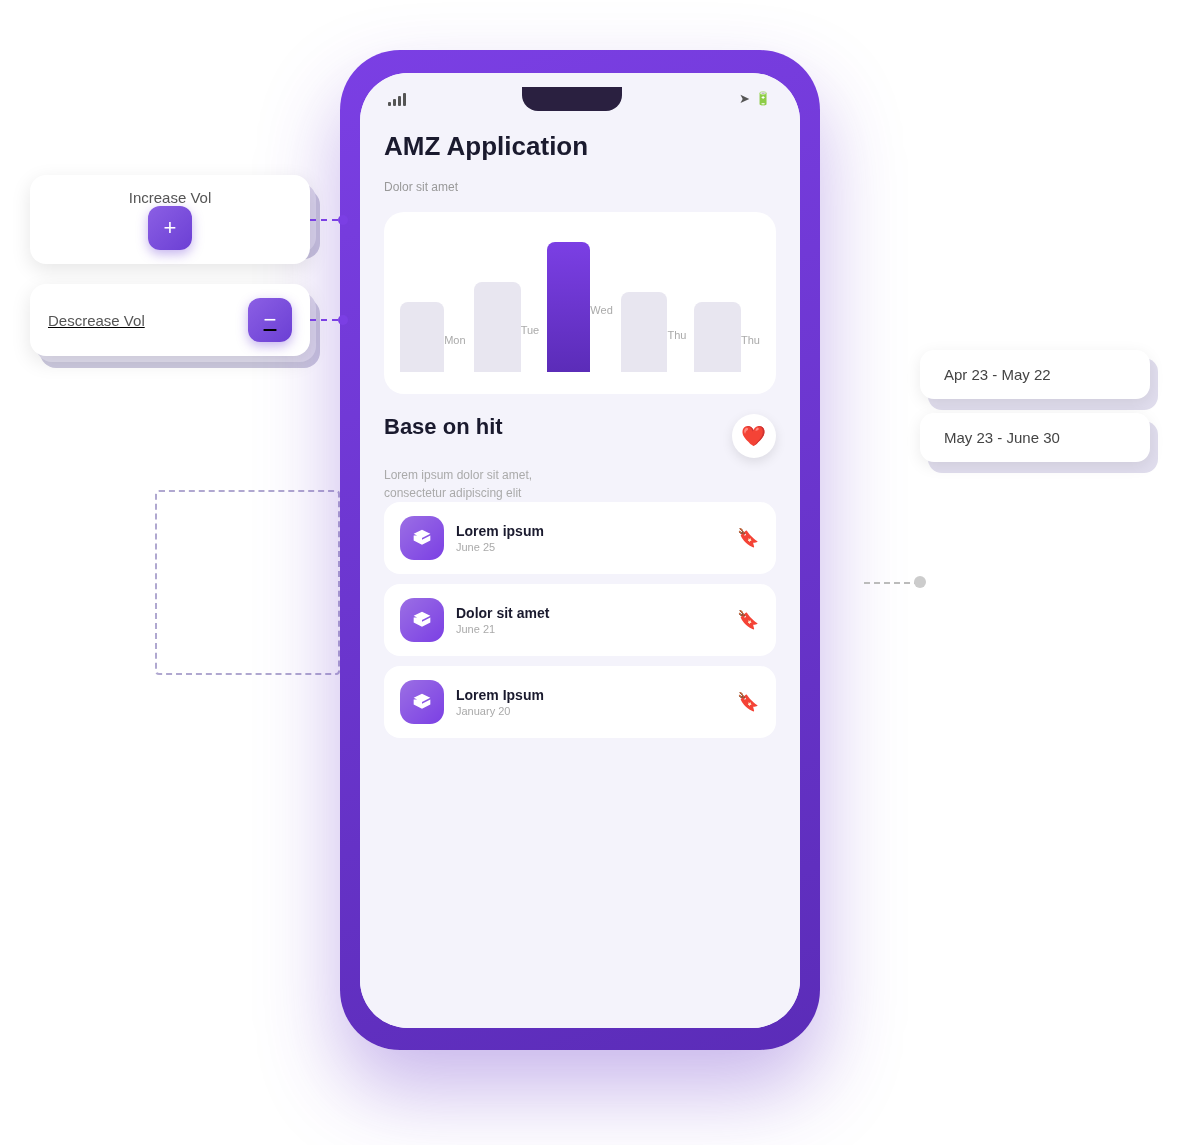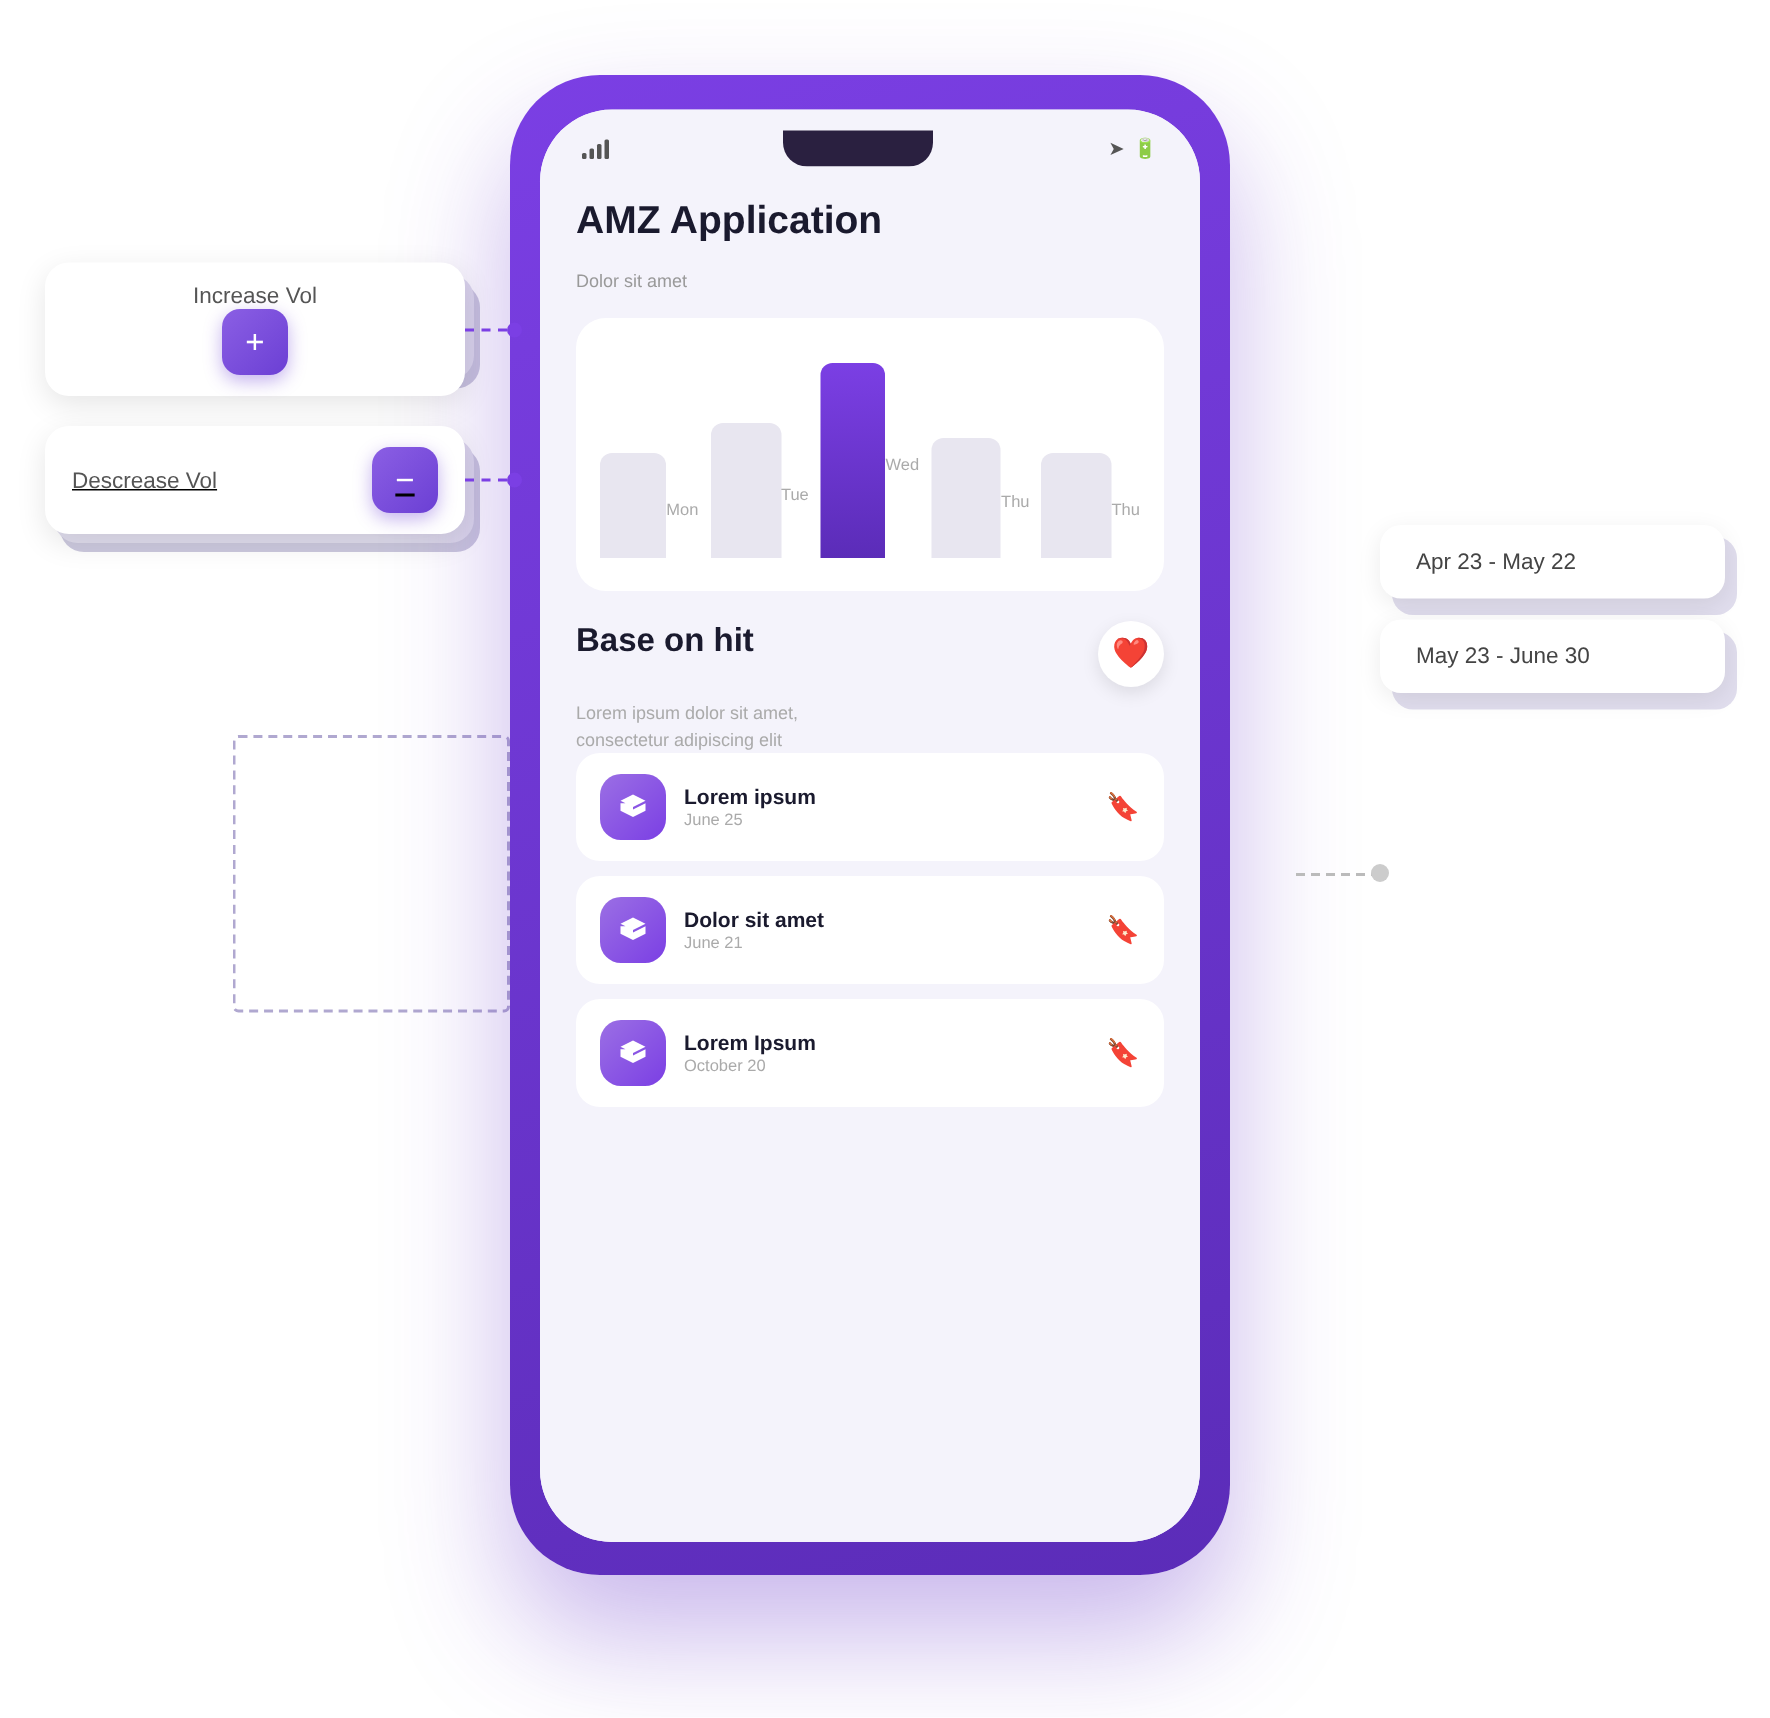--- a/index.html
+++ b/index.html
@@ -404,21 +404,21 @@
       </div>
 
       <div class="list-item">
         <div class="item-icon">
           <svg width="20" height="20" viewBox="0 0 24 24" fill="white">
               <path d="M12 2L2 7l10 5 10-5-10-5zm0 7L2 9v6l10 5 10-5V9l-10 5z"></path>
             </svg>
         </div>
         <div class="item-text">
           <div class="item-title">Lorem Ipsum</div>
-          <div class="item-date">October 20</div>
+          <div class="item-date">January 20</div>
         </div>
         <span class="bookmark-icon bookmark-gray">🔖</span>
       </div>
     </div>
   </div>
 </div>
 
 <div class="right-controls">
 
   <div style="position:relative; margin-bottom: 14px;">

